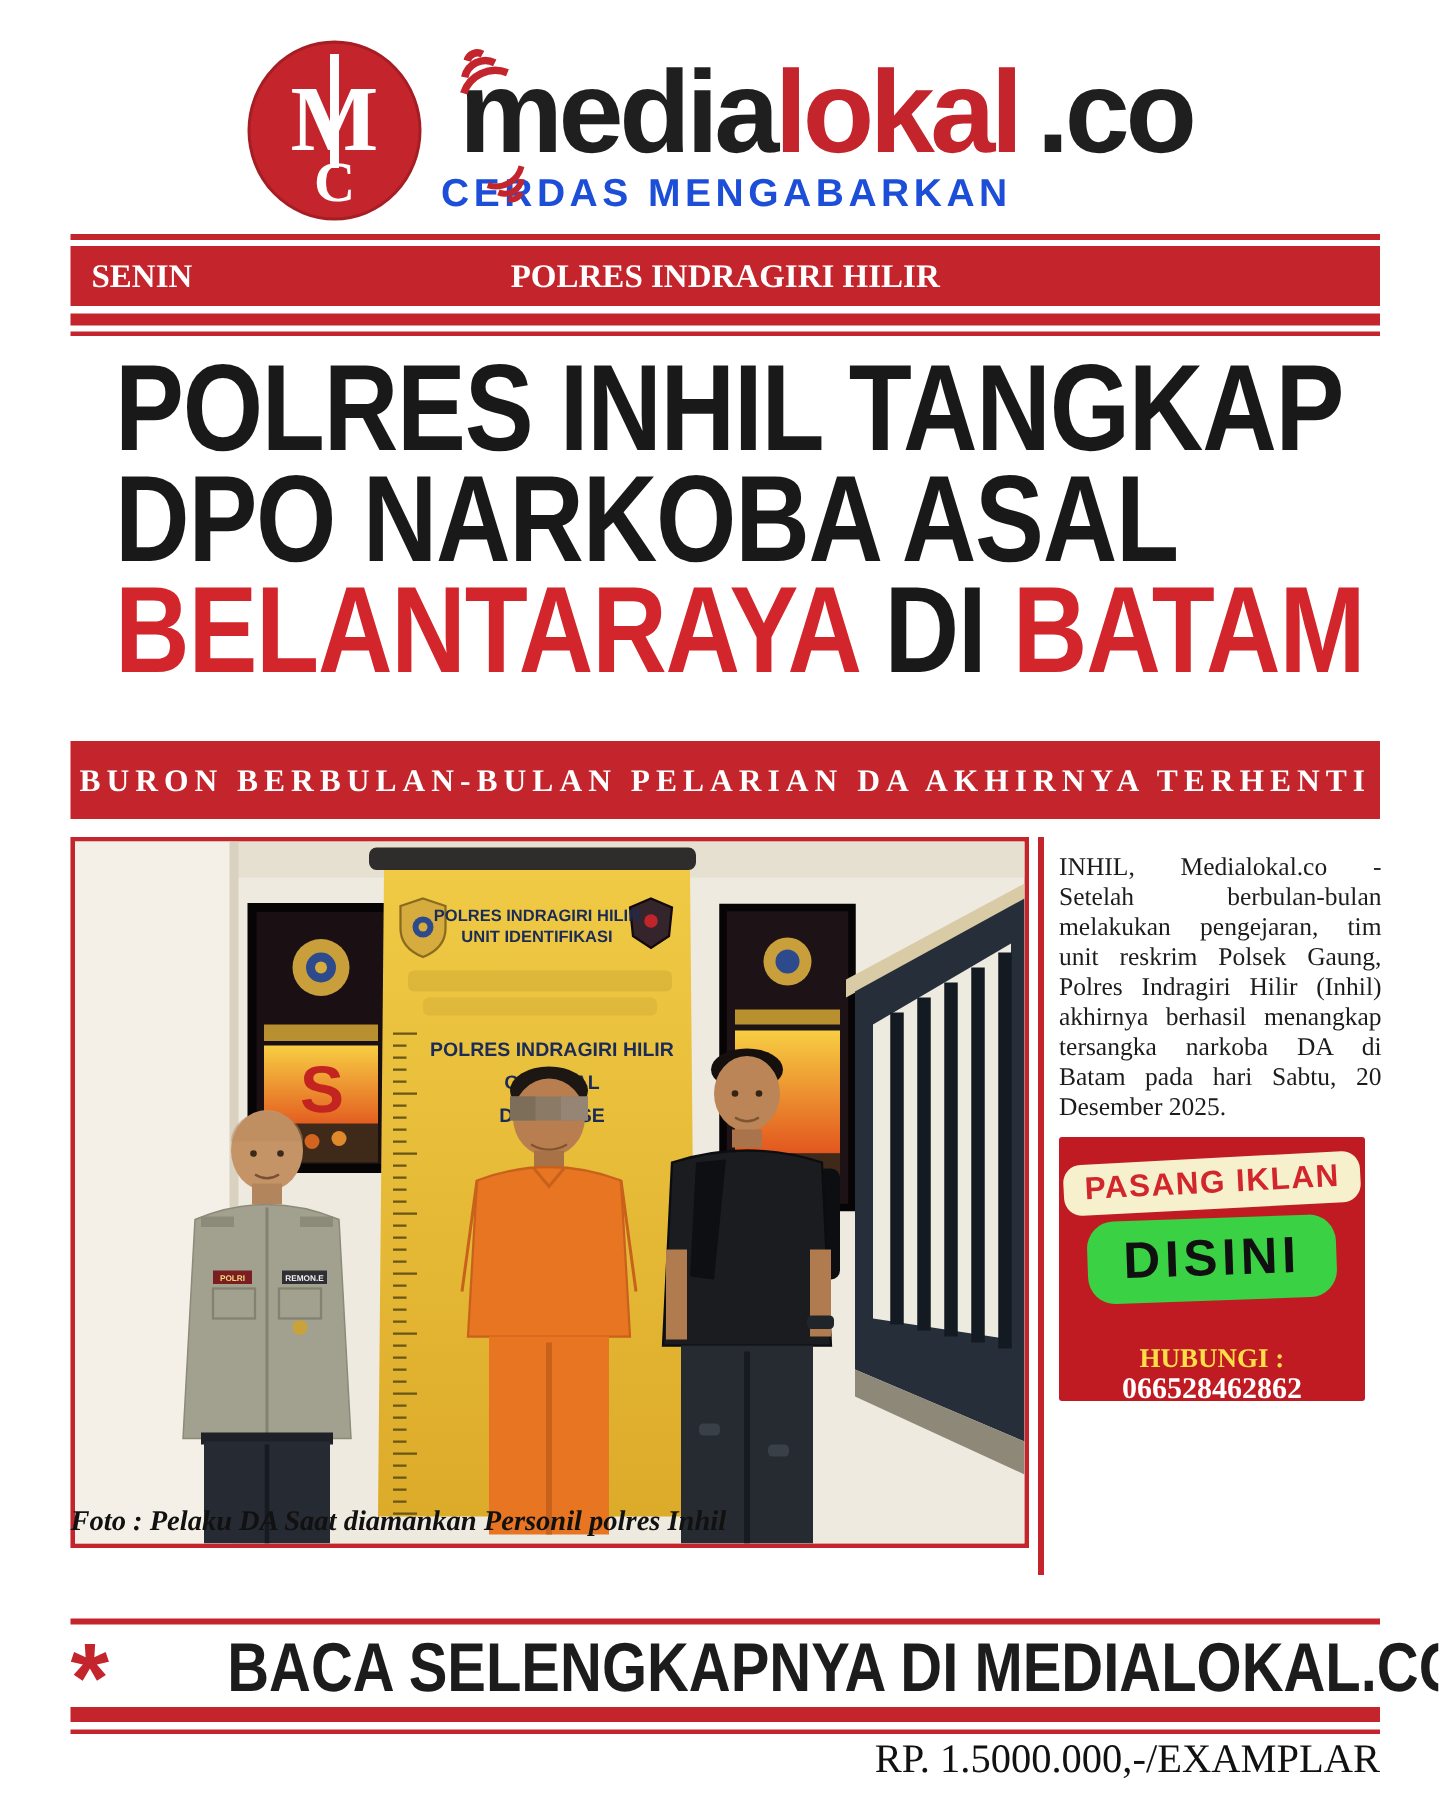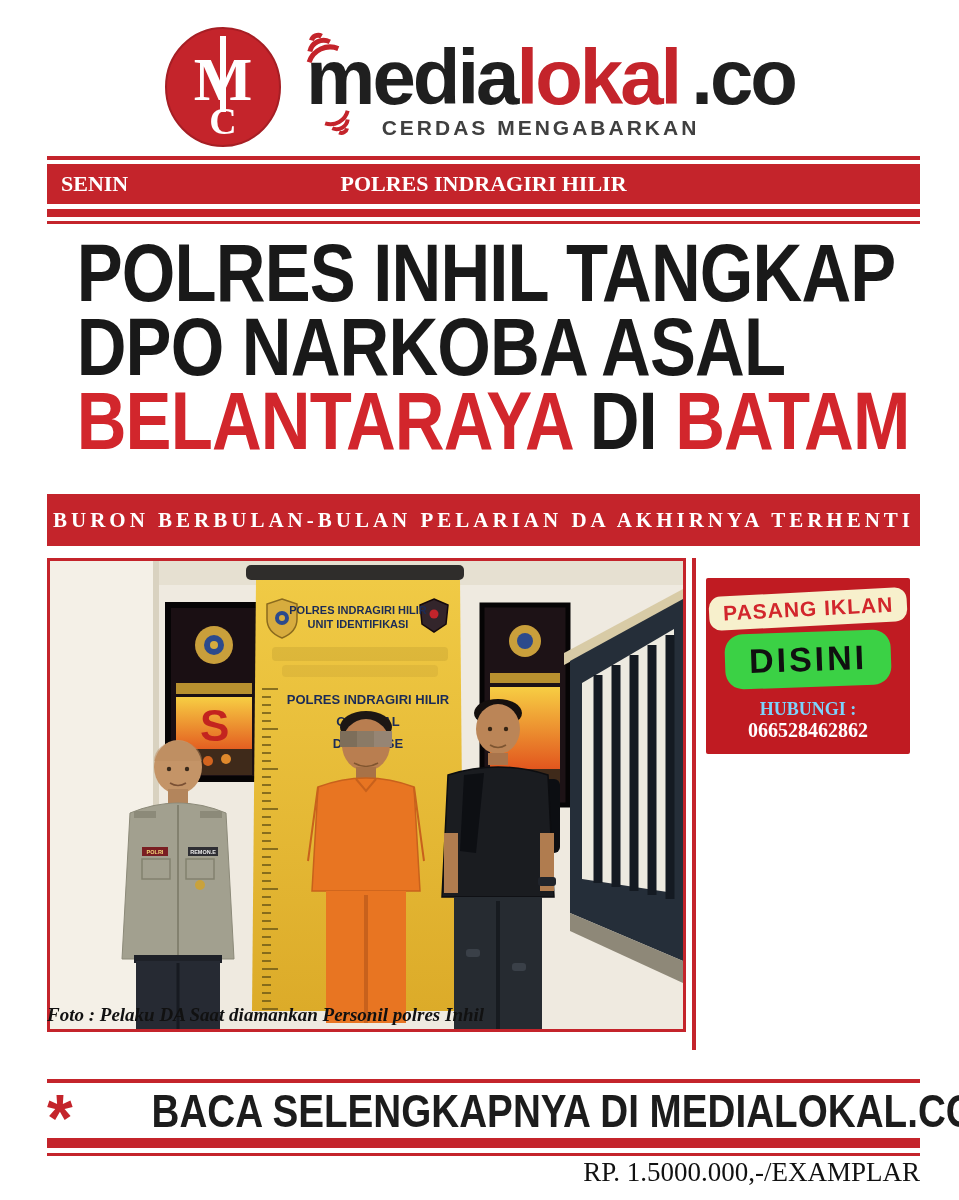--- a/index.html
+++ b/index.html
@@ -8,22 +8,22 @@
 
   
   .masthead{position:absolute;top:16px;left:0;right:0;height:142px;
             display:flex;align-items:center;justify-content:center;gap:12px;}
   .logo-badge{width:118px;height:122px;flex:0 0 auto;}
   .wordmark-col{display:flex;flex-direction:column;}
   .wordmark{font-family:"Liberation Sans",sans-serif;font-weight:900;font-size:78px;
             letter-spacing:-3px;line-height:86px;white-space:nowrap;}
   .wm-black{color:#1f1f1f;margin-left:12px;}
   .wm-red{color:#c4242b;}
-  .tagline{font-family:"Liberation Sans",sans-serif;font-weight:700;color:#404040;
-           font-size:21px;letter-spacing:3px;text-align:center;margin-top:-4px;padding-right:8px;}
+  .tagline{font-family:"Liberation Sans",sans-serif;font-weight:700;color:#1d4ed8;
+           font-size:26px;letter-spacing:3px;text-align:left;margin-top:-4px;padding-right:8px;}
   .waves{position:absolute;}
   .waves-top{left:298px;top:24px;transform:rotate(-18deg);}
   .waves-bottom{left:322px;top:110px;transform:rotate(158deg);}
 
   
   .rule{position:absolute;left:47px;right:39px;background:#c4242b;}
   .rule-top{top:156px;height:4px;}
   .date-bar{position:absolute;left:47px;right:39px;top:164px;height:40px;background:#c4242b;
             display:flex;align-items:center;justify-content:space-between;padding:0 14px;box-sizing:border-box;
             color:#ffffff;font-weight:700;font-size:22px;}
@@ -51,21 +51,21 @@
   .right-col p{margin:0;font-size:17px;line-height:20px;text-align:justify;color:#1c1c1c;}
   .right-col p + p{margin-top:12px;}
   .ad-box{margin-top:10px;width:204px;height:176px;background:#c01b22;border-radius:2px;
           display:flex;flex-direction:column;align-items:center;box-sizing:border-box;padding-top:14px;}
   .ad-pill1{background:#f7f0cc;color:#d2262c;font-family:"Liberation Sans",sans-serif;font-weight:900;
             font-size:21px;letter-spacing:1px;padding:5px 14px;border-radius:12px;transform:rotate(-3deg);
             white-space:nowrap;}
   .ad-pill2{background:#3bd145;color:#101010;font-family:"Liberation Sans",sans-serif;font-weight:900;
             font-size:34px;letter-spacing:3px;padding:8px 24px;border-radius:18px;transform:rotate(-2deg);
             margin-top:6px;white-space:nowrap;}
-  .ad-contact{color:#7dd3fc;font-weight:700;font-size:18px;margin-top:12px;line-height:20px;}
+  .ad-contact{color:#fde047;font-weight:700;font-size:18px;margin-top:28px;line-height:20px;}
   .ad-phone{color:#ffffff;font-weight:700;font-size:20px;line-height:22px;}
 
   .caption{position:absolute;left:47px;top:1004px;width:650px;color:#111111;
            font-style:italic;font-weight:700;font-size:19px;white-space:nowrap;}
 
   
   .foot-rule1{top:1079px;height:4px;}
   .cta-row{position:absolute;left:47px;right:39px;top:1086px;height:50px;
            display:flex;align-items:center;}
   .cta-ast{color:#c4242b;font-family:"Liberation Sans",sans-serif;font-weight:900;font-size:66px;
@@ -250,20 +250,21 @@
         <line x1="448" y1="340" x2="448" y2="468" stroke="#171b20" stroke-width="4"></line>
         <rect x="416" y="388" width="14" height="8" rx="3" fill="#3a4048"></rect>
         <rect x="462" y="402" width="14" height="8" rx="3" fill="#3a4048"></rect>
       </g>
     </svg>
   </div>
 
   <div class="v-divider"></div>
 
   <div class="right-col">
+    <p>INHIL, Medialokal.co - Setelah berbulan-bulan melakukan pengejaran, tim unit reskrim Polsek Gaung, Polres Indragiri Hilir (Inhil) akhirnya berhasil menangkap tersangka narkoba DA di Batam pada hari Sabtu, 20 Desember 2025.</p>
     <div class="ad-box">
       <div class="ad-pill1">PASANG IKLAN</div>
       <div class="ad-pill2">DISINI</div>
       <div class="ad-contact">HUBUNGI :</div>
       <div class="ad-phone">066528462862</div>
     </div>
   </div>
 
   <div class="caption">Foto : Pelaku DA Saat diamankan Personil polres Inhil</div>
 

